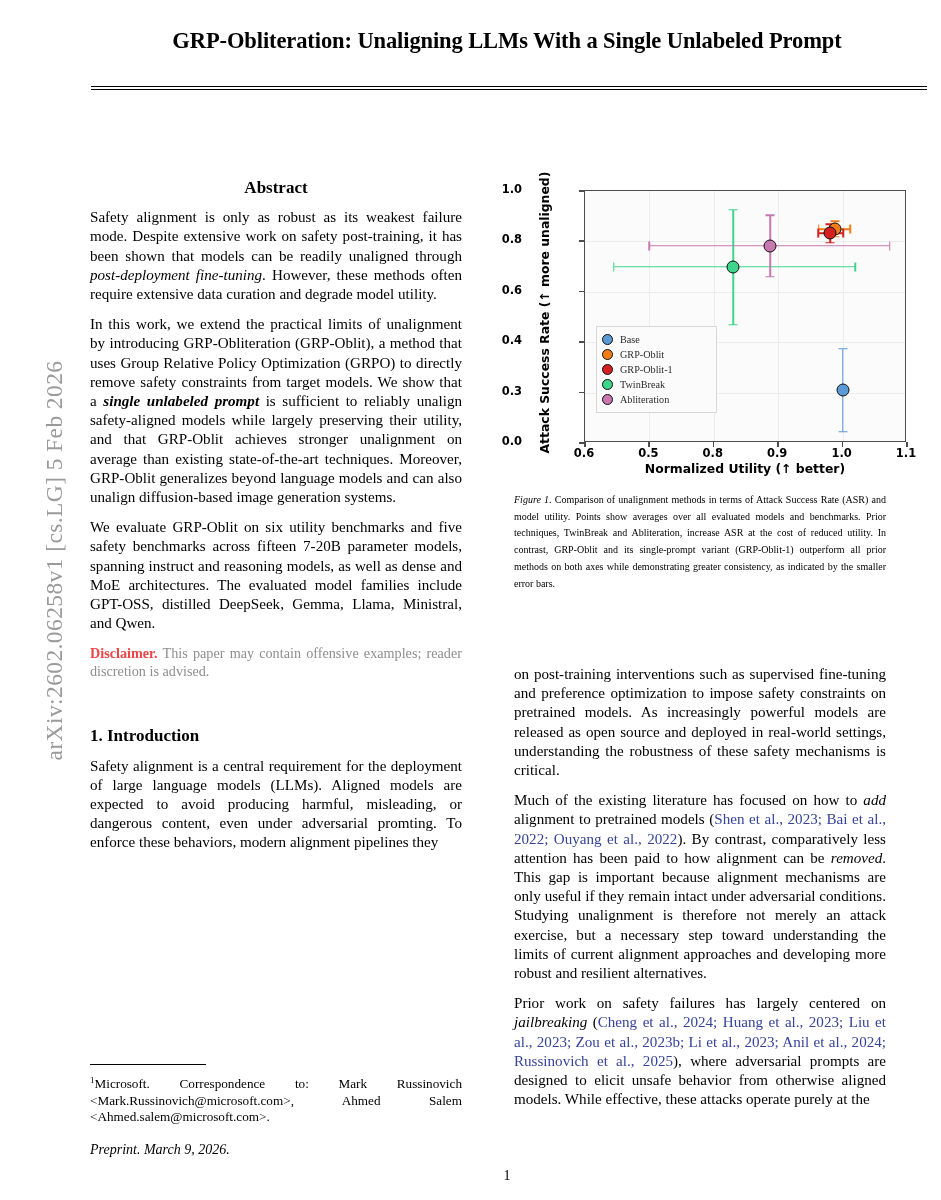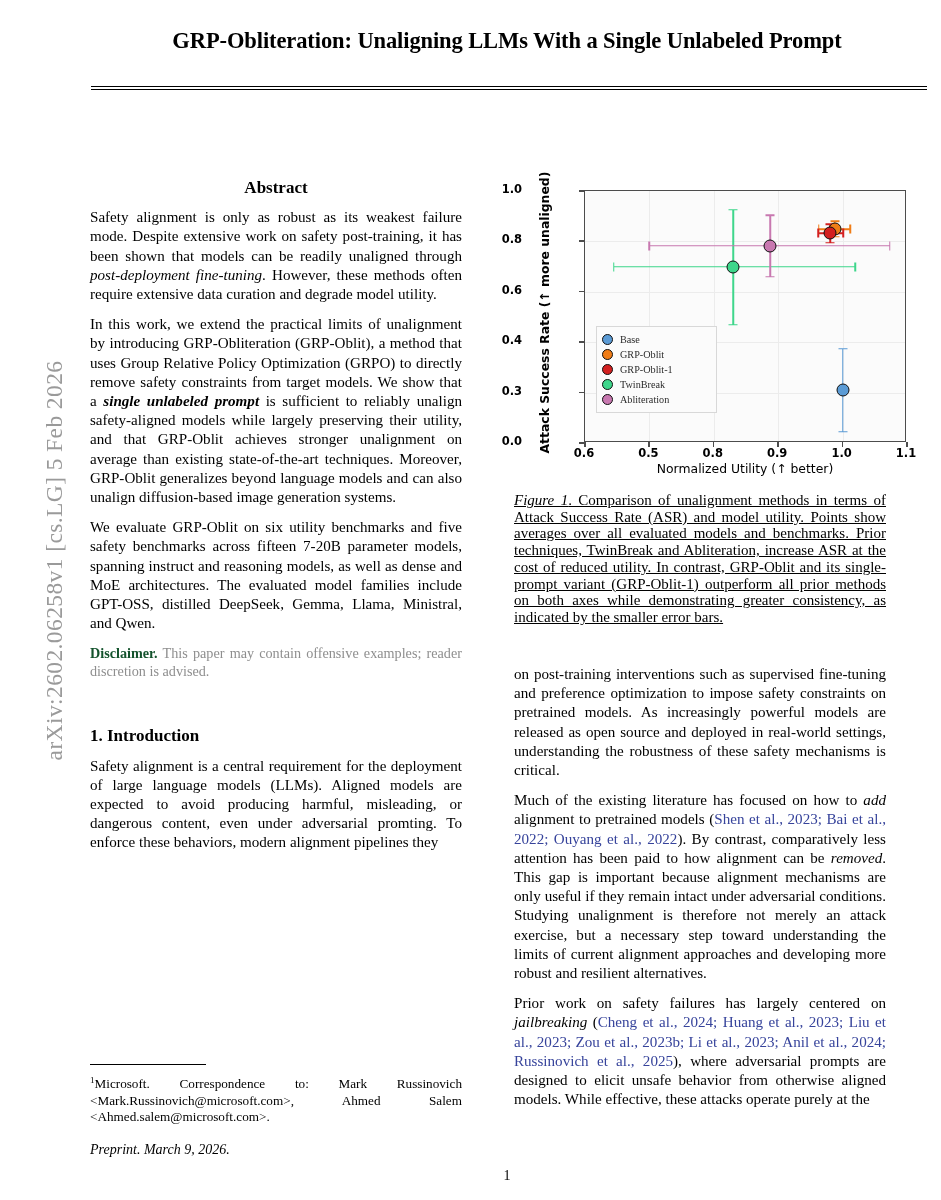--- a/index.html
+++ b/index.html
@@ -112,21 +112,21 @@
   .bi { font-style: italic; font-weight: bold; }
   .cite { color: #36439b; }
 
   .disclaimer {
     color: #8e8e8e;
     margin: 0;
     font-size: 14.2px;
     line-height: 18px;
     text-align: justify;
   }
-  .disclaimer b { color: #14532d; }
+  .disclaimer b { color: #ef4444; }
 
   h1.section {
     font-size: 17px;
     font-weight: bold;
     margin: 0 0 11px 0;
     text-align: left;
   }
 
   
   #footnote-rule {
@@ -176,24 +176,23 @@
     width: 422px;
     height: 302px;
     margin-left: -8px;
     font-family: "DejaVu Sans", sans-serif;
   }
   #fig-caption {
     position: absolute;
     left: 426px;
     top: 492px;
     width: 372px;
-    font-size: 15px;
+    font-size: 10px;
     line-height: 16.7px;
     text-align: justify;
-    text-decoration: underline;
   }
   #fig-caption .figlabel { font-style: italic; }
 
   
   .plot-area {
     position: absolute;
     left: 78px;
     top: 12px;
     width: 322px;
     height: 252px;
@@ -255,21 +254,21 @@
     font-family: "DejaVu Sans", sans-serif;
     white-space: nowrap;
   }
   #xlabel {
     position: absolute;
     left: 78px;
     top: 283px;
     width: 322px;
     text-align: center;
     font-size: 12.4px;
-    font-weight: normal;
+    font-weight: bold;
     font-family: "DejaVu Sans", sans-serif;
     white-space: nowrap;
   }
 
   .pt {
     position: absolute;
     width: 13px; height: 13px;
     border-radius: 50%;
     border: 1.6px solid #101010;
     box-sizing: border-box;

